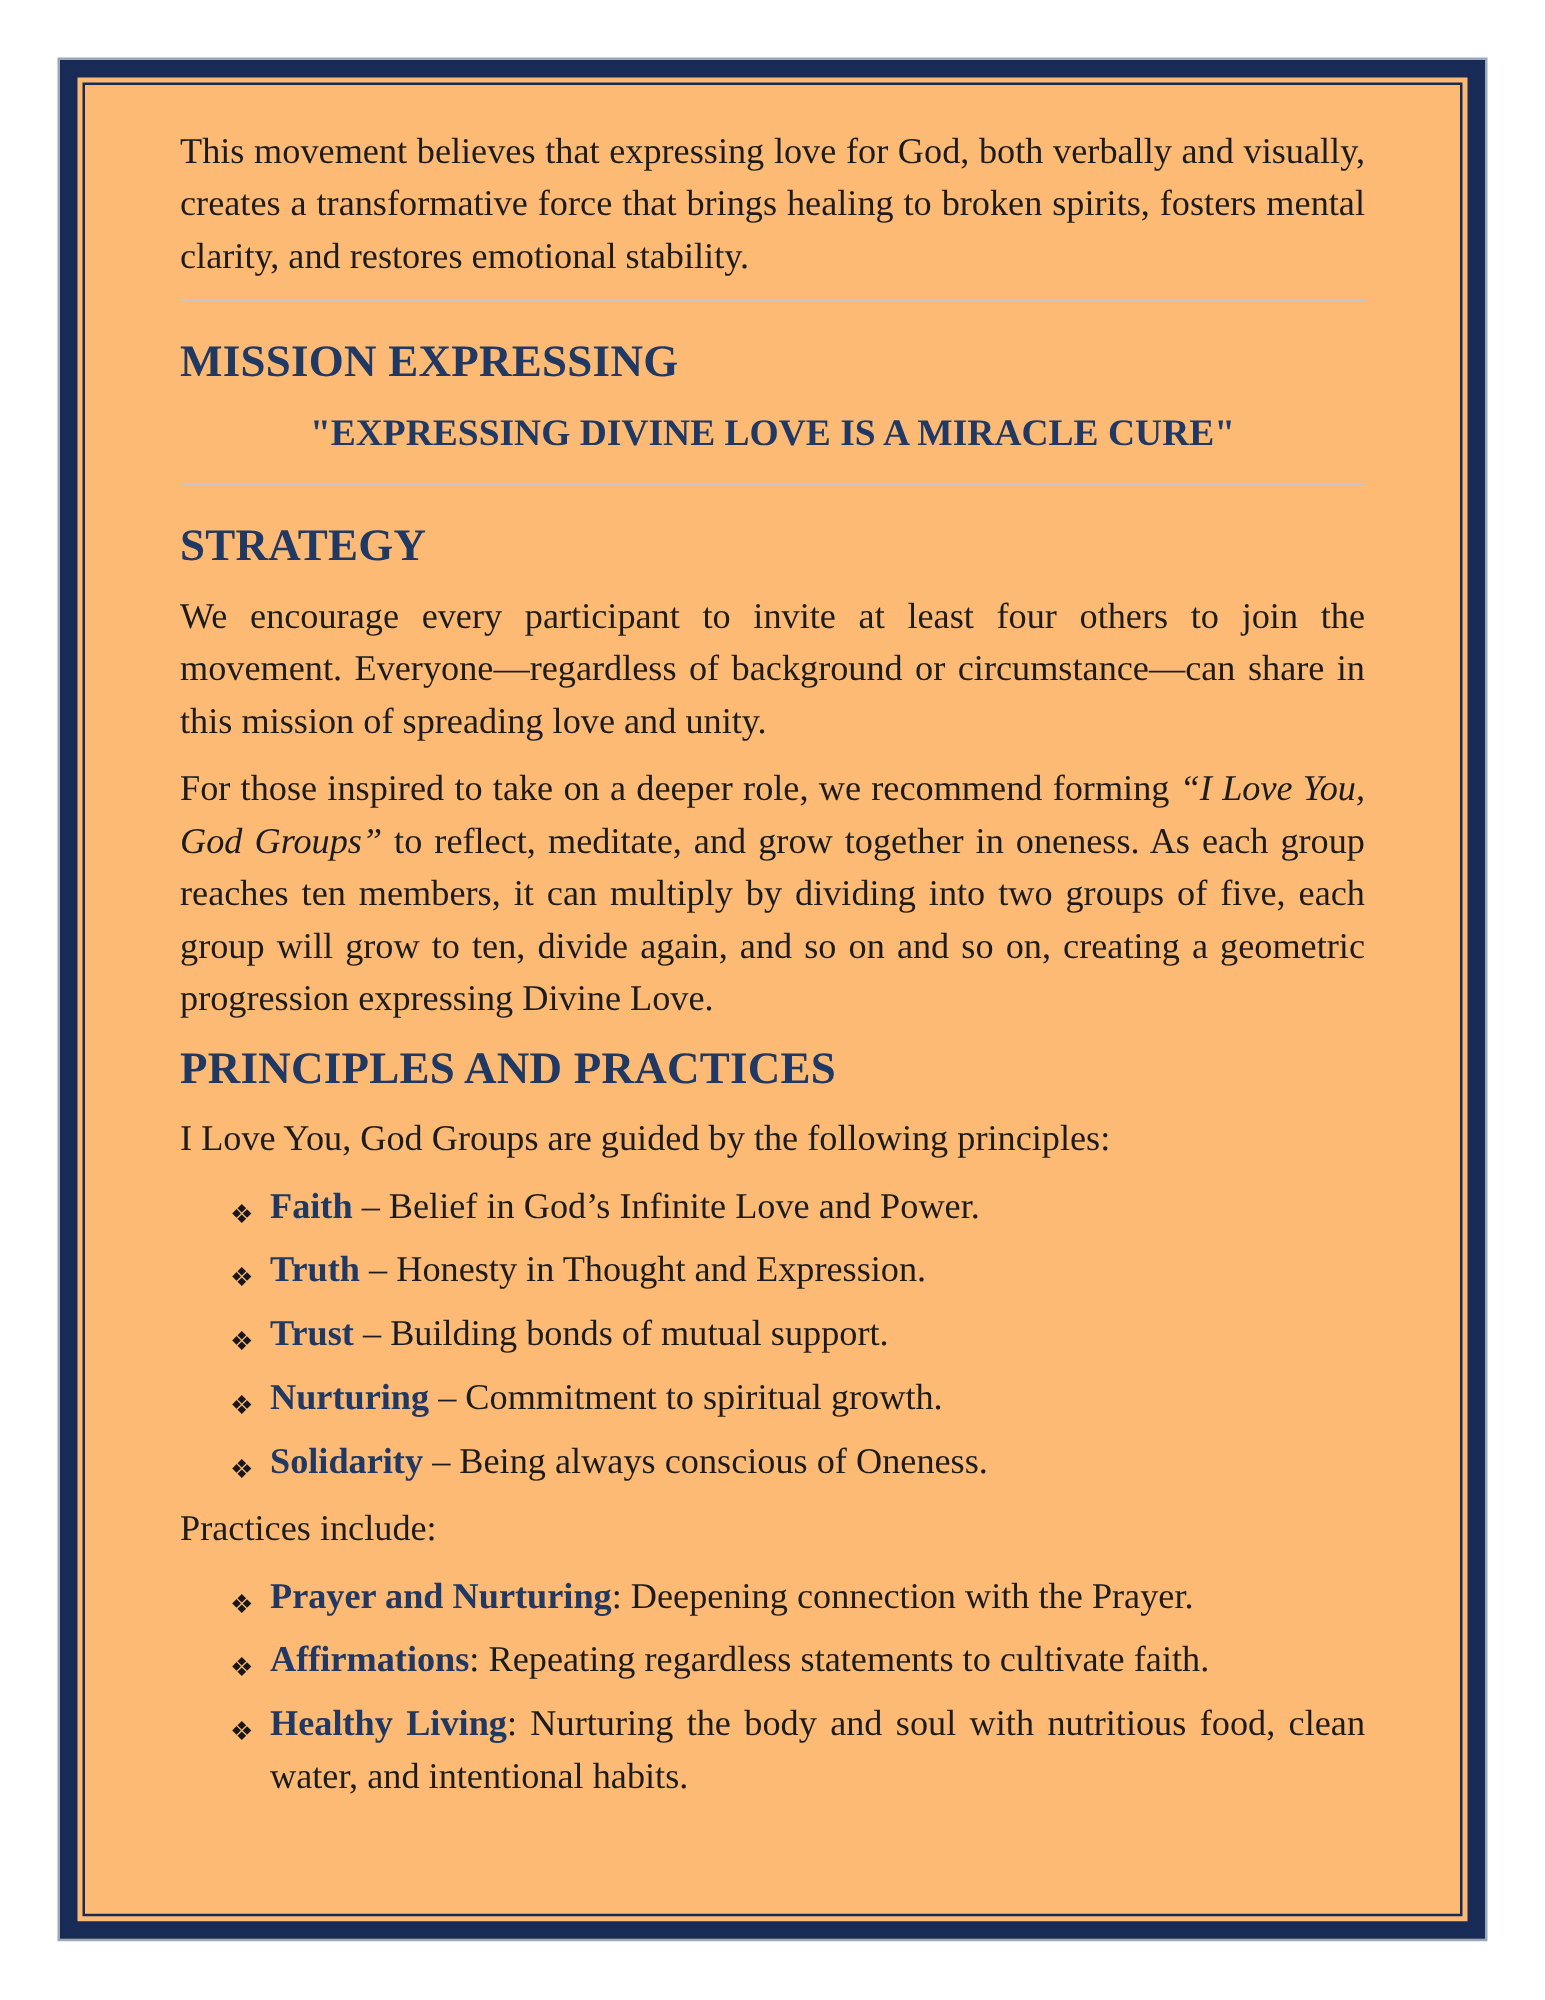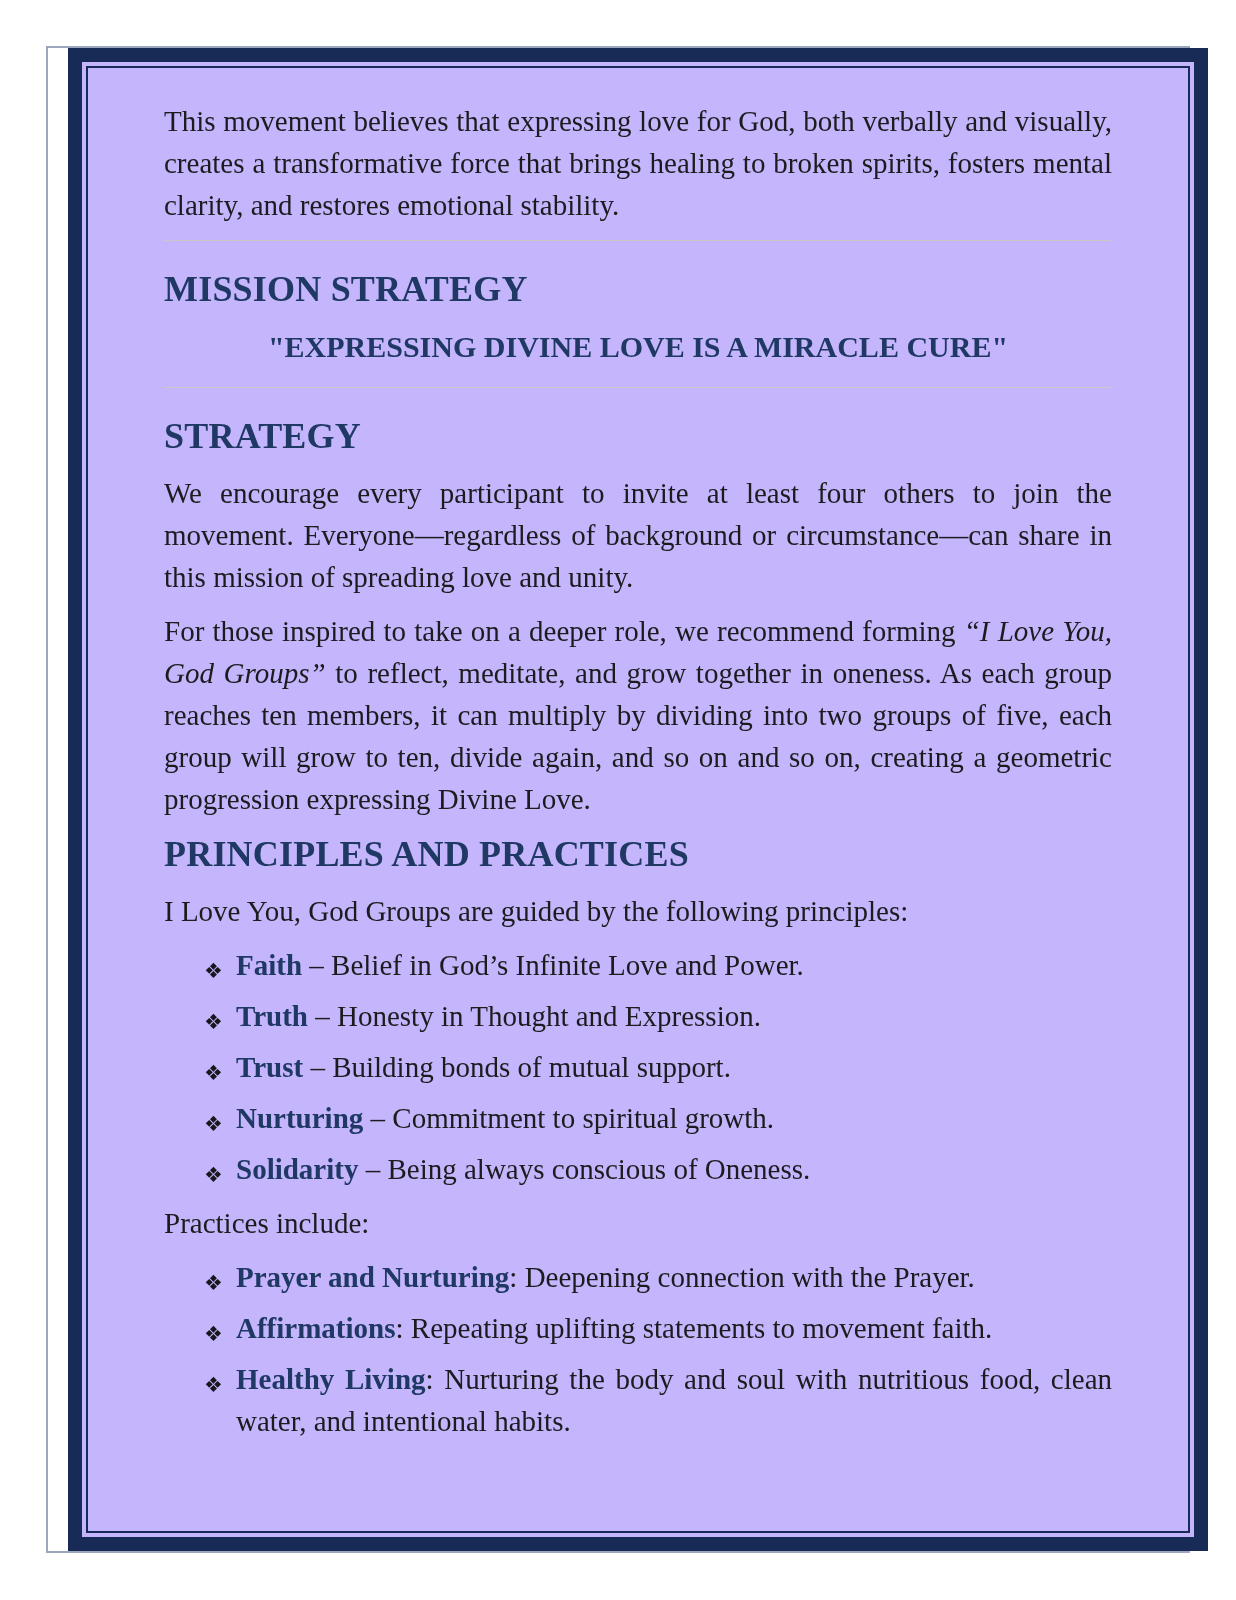--- a/index.html
+++ b/index.html
@@ -17,22 +17,21 @@
     position: absolute;
     left: 46px; top: 46px; right: 46px; bottom: 47px;
     box-sizing: border-box;
     border: 2px solid #9aa7bd;
   }
   .band {
     width: 100%; height: 100%;
     box-sizing: border-box;
     border: 14px solid #182a56;
     padding: 4px;
-    background: #c4b5fd;
-    margin-left: 20px;
+    background: #fdba74;
   }
   .inner {
     width: 100%; height: 100%;
     box-sizing: border-box;
     border: 2px solid #182a56;
     padding: 32px 76px 0 76px;
     overflow: hidden;
   }
   
   p.body {
@@ -95,21 +94,21 @@
 <body>
 
 <div class="frame">
   <div class="band">
     <div class="inner">
 
       <p class="body">This movement believes that expressing love for God, both verbally and visually, creates a transformative force that brings healing to broken spirits, fosters mental clarity, and restores emotional stability.</p>
 
       <hr class="divider">
 
-      <h2 class="section-heading">MISSION STRATEGY</h2>
+      <h2 class="section-heading">MISSION EXPRESSING</h2>
       <p class="quote">"EXPRESSING DIVINE LOVE IS A MIRACLE CURE"</p>
 
       <hr class="divider">
 
       <h2 class="section-heading">STRATEGY</h2>
       <p class="body">We encourage every participant to invite at least four others to join the movement. Everyone—regardless of background or circumstance—can share in this mission of spreading love and unity.</p>
       <p class="body"><span>For those inspired to take on a deeper role, we recommend forming </span><span class="it">“I Love You, God Groups”</span><span> to reflect, meditate, and grow together in oneness. As each group reaches ten members, it can multiply by dividing into two groups of five, each group will grow to ten, divide again, and so on and so on, creating a geometric progression expressing Divine Love.</span></p>
 
       <h2 class="section-heading">PRINCIPLES AND PRACTICES</h2>
       <p class="body">I Love You, God Groups are guided by the following principles:</p>
@@ -119,19 +118,19 @@
         <li><span class="marker">❖</span><span class="term">Truth</span><span> – </span><span>Honesty in Thought and Expression.</span></li>
         <li><span class="marker">❖</span><span class="term">Trust</span><span> – </span><span>Building bonds of mutual support.</span></li>
         <li><span class="marker">❖</span><span class="term">Nurturing</span><span> – </span><span>Commitment to spiritual growth.</span></li>
         <li><span class="marker">❖</span><span class="term">Solidarity</span><span> – </span><span>Being always conscious of Oneness.</span></li>
       </ul>
 
       <p class="body">Practices include:</p>
 
       <ul class="blist">
         <li><span class="marker">❖</span><span class="term">Prayer and Nurturing</span><span>: </span><span>Deepening connection with the Prayer.</span></li>
-        <li><span class="marker">❖</span><span class="term">Affirmations</span><span>: </span><span>Repeating uplifting statements to movement faith.</span></li>
+        <li><span class="marker">❖</span><span class="term">Affirmations</span><span>: </span><span>Repeating regardless statements to cultivate faith.</span></li>
         <li><span class="marker">❖</span><span class="term">Healthy Living</span><span>: </span><span>Nurturing the body and soul with nutritious food, clean water, and intentional habits.</span></li>
       </ul>
 
     </div>
   </div>
 </div>
 
 </body></html>

